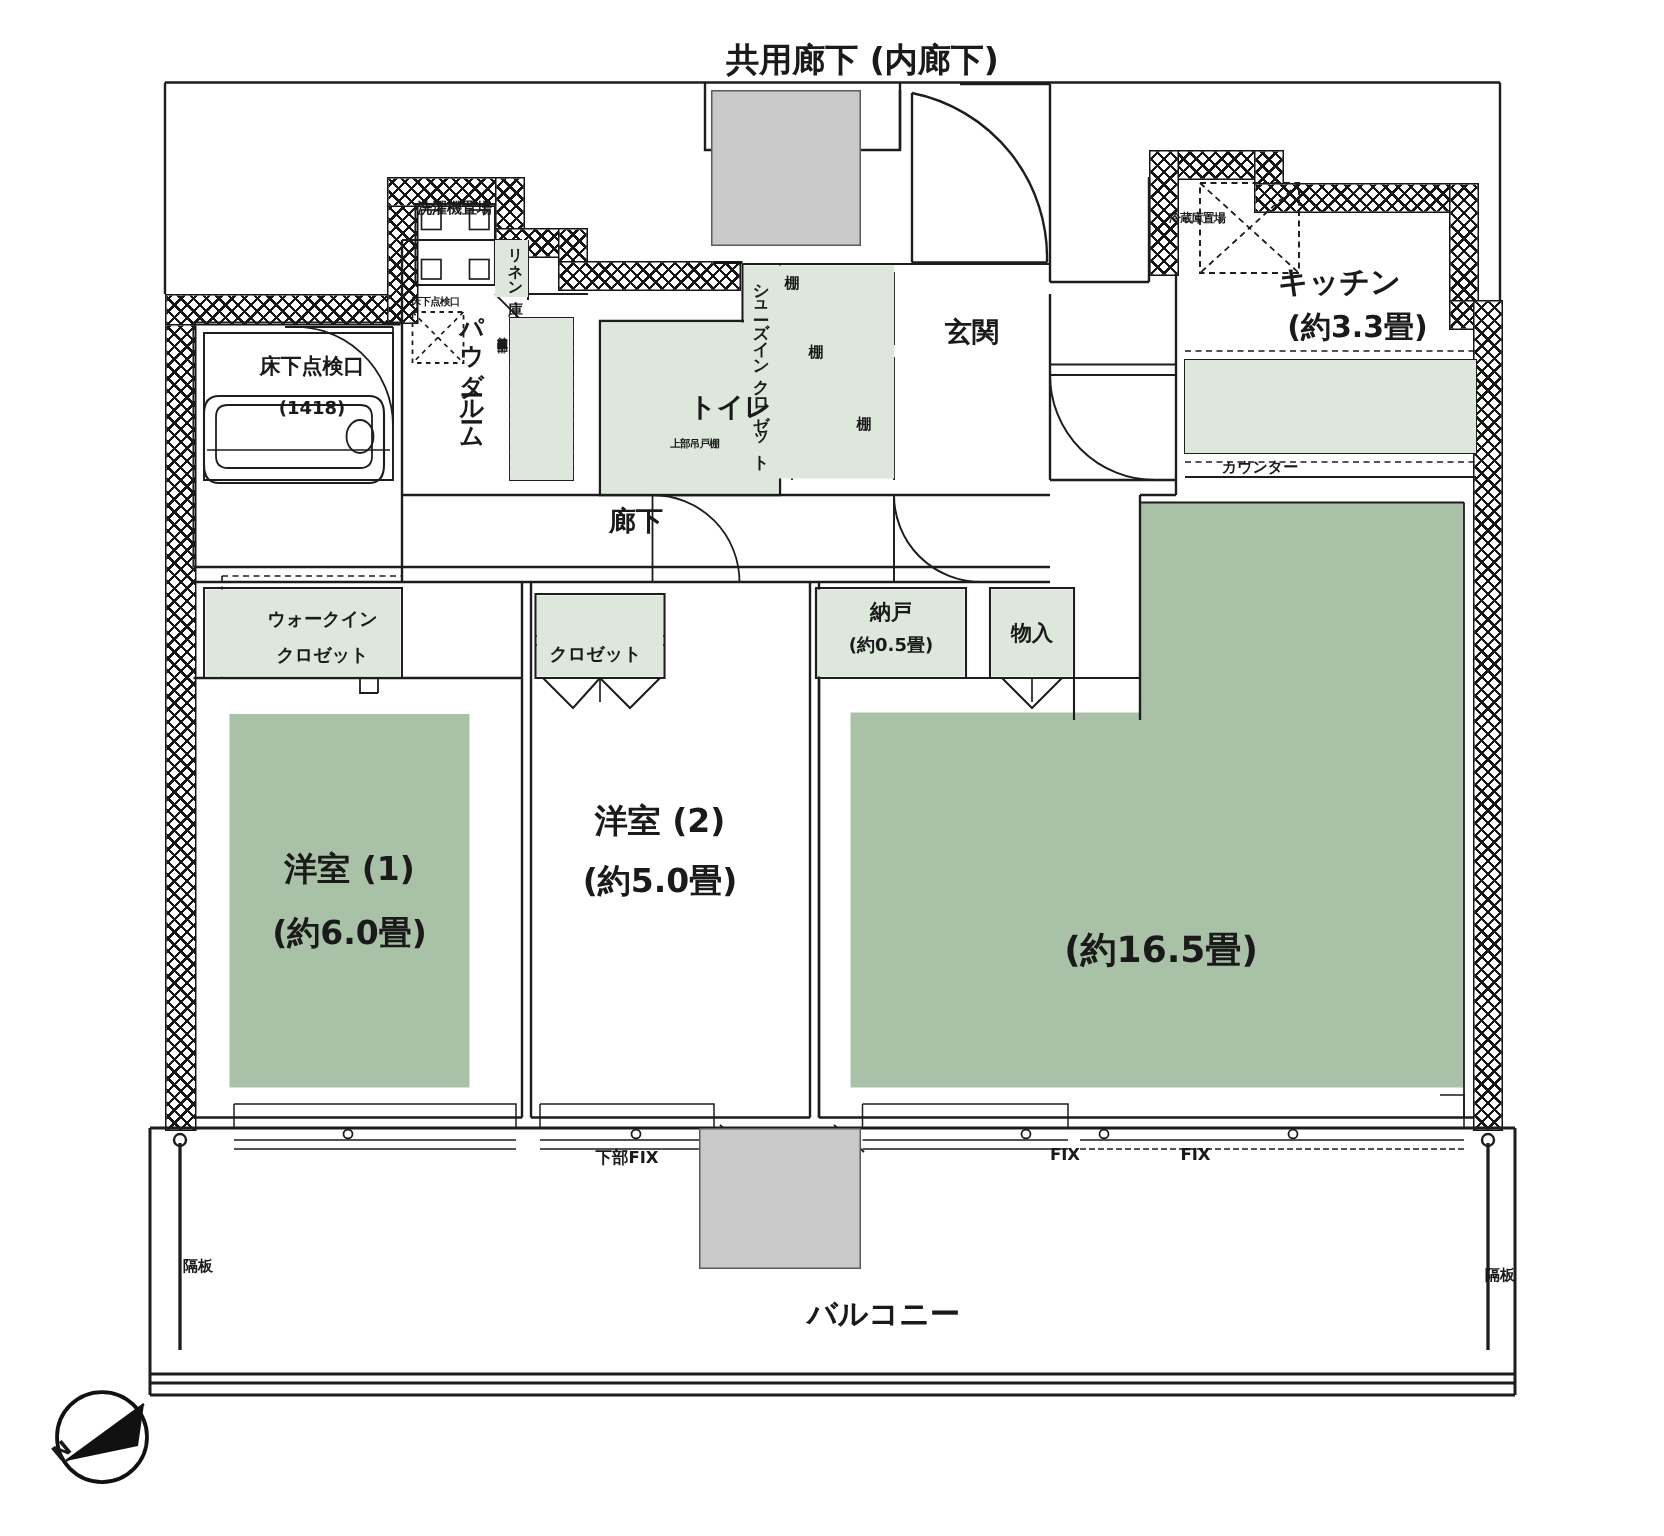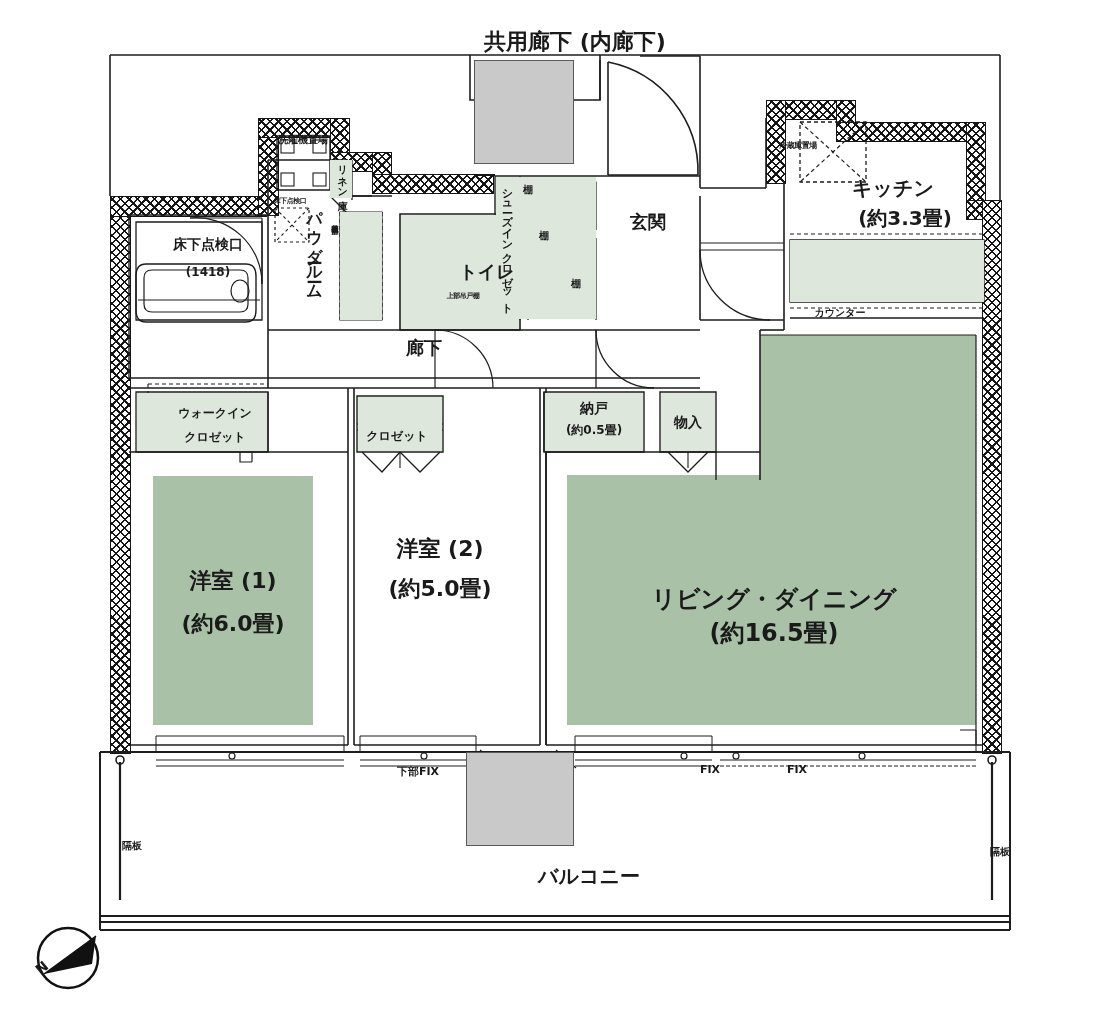--- a/index.html
+++ b/index.html
@@ -309,21 +309,20 @@
   <div class="lbl ctr t12" style="left:594px;top:430px;">(約0.5畳)</div>
 
   <div class="lbl ctr t14" style="left:688px;top:423px;">物入</div>
 
   <div class="lbl ctr t22" style="left:233px;top:581px;">洋室 (1)</div>
   <div class="lbl ctr t22" style="left:233px;top:624px;">(約6.0畳)</div>
 
   <div class="lbl ctr t22" style="left:440px;top:549px;">洋室 (2)</div>
   <div class="lbl ctr t22" style="left:440px;top:589px;">(約5.0畳)</div>
 
-  <div class="lbl ctr t24" style="left:774px;top:600px;">リビング・ダイニング</div>
   <div class="lbl ctr t24" style="left:774px;top:634px;">(約16.5畳)</div>
 
   <div class="lbl ctr t11" style="left:418px;top:772px;">下部FIX</div>
   <div class="lbl ctr t11" style="left:710px;top:770px;">FIX</div>
   <div class="lbl ctr t11" style="left:797px;top:770px;">FIX</div>
 
   <div class="lbl ctr t20" style="left:589px;top:876px;">バルコニー</div>
 
   <div class="lbl ctr t10" style="left:132px;top:845px;line-height:1.1;">隔板</div>
   <div class="lbl ctr t10" style="left:1000px;top:851px;line-height:1.1;">隔板</div>

